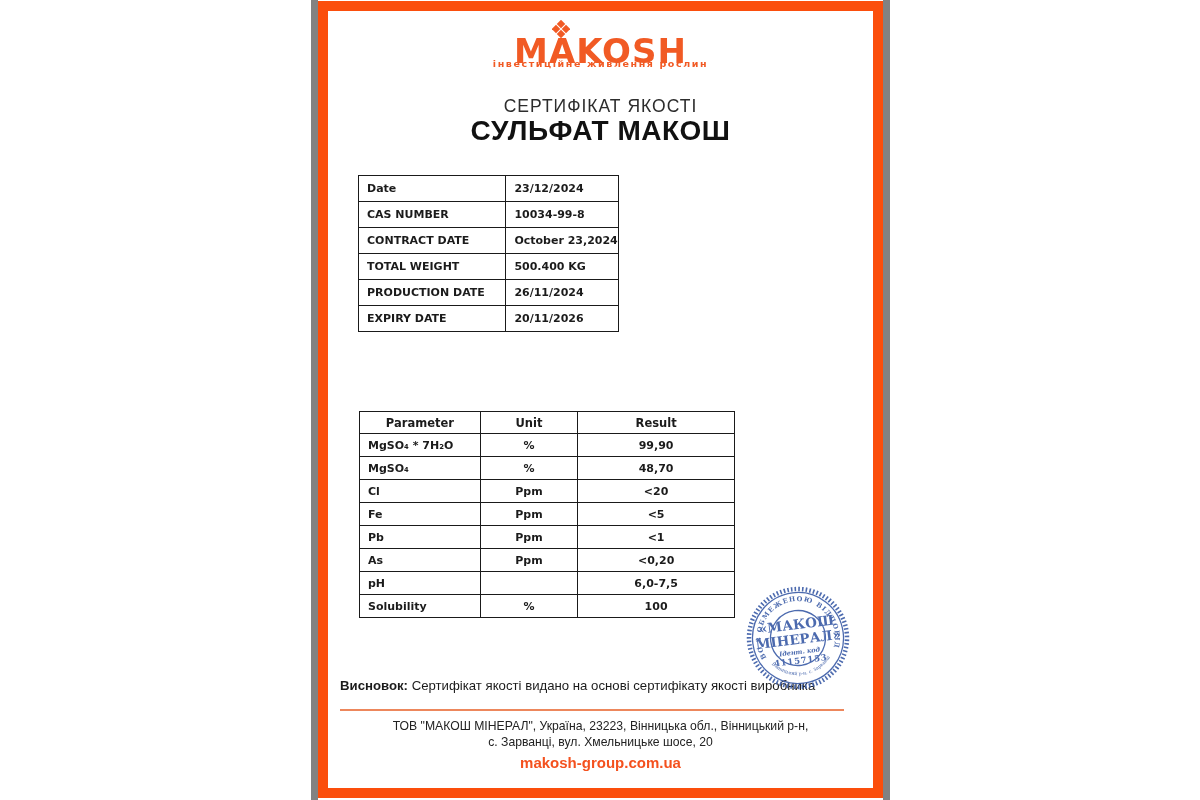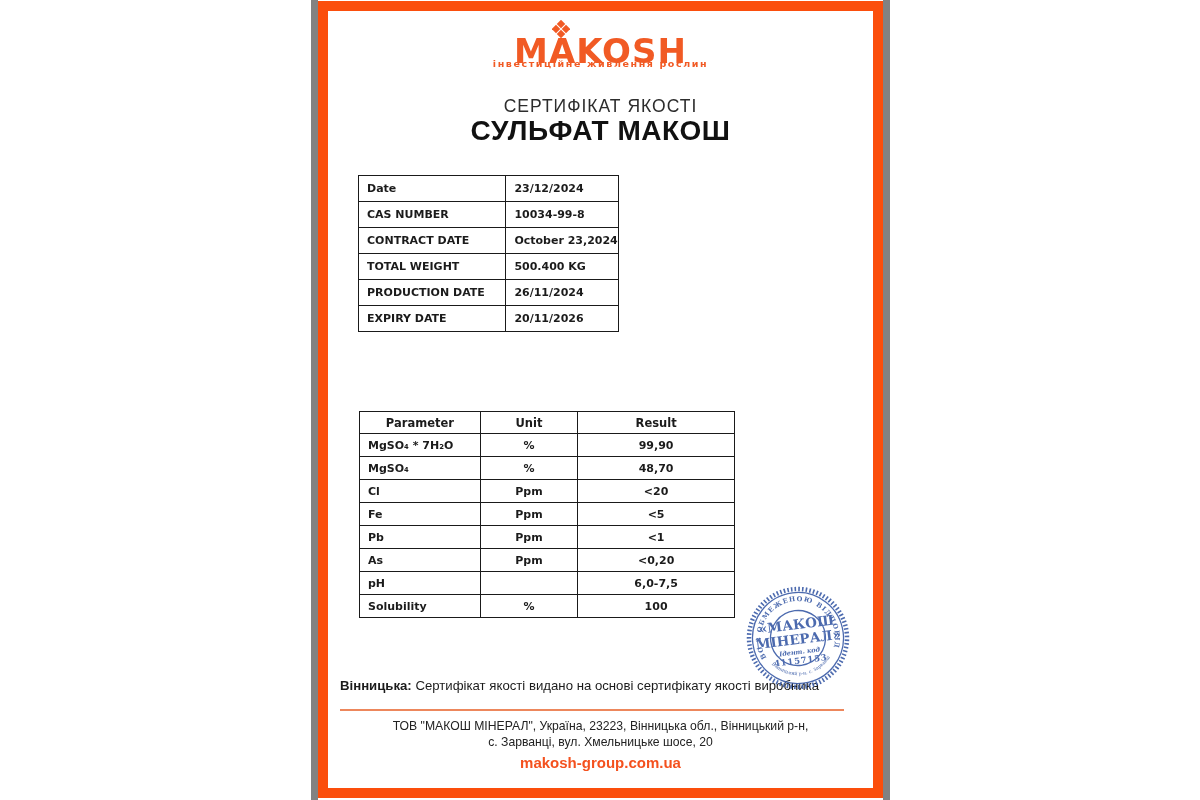--- a/index.html
+++ b/index.html
@@ -162,21 +162,21 @@
         </tr>
         <tr>
           <td class="param">Solubility</td>
           <td>%</td>
           <td>100</td>
         </tr>
       </tbody>
   </table>
 
   <div class="conclusion">
-    <b>Вінницька:</b><span> Сертифікат якості видано на основі сертифікату якості виробника</span>
+    <b>Висновок:</b><span> Сертифікат якості видано на основі сертифікату якості виробника</span>
   </div>
 
   <div class="separator"></div>
 
   <div class="footer">
     <div>ТОВ "МАКОШ МІНЕРАЛ", Україна, 23223, Вінницька обл., Вінницький р-н,</div>
     <div>с. Зарванці, вул. Хмельницьке шосе, 20</div>
     <a href="#" class="website">makosh-group.com.ua</a>
   </div>
 

